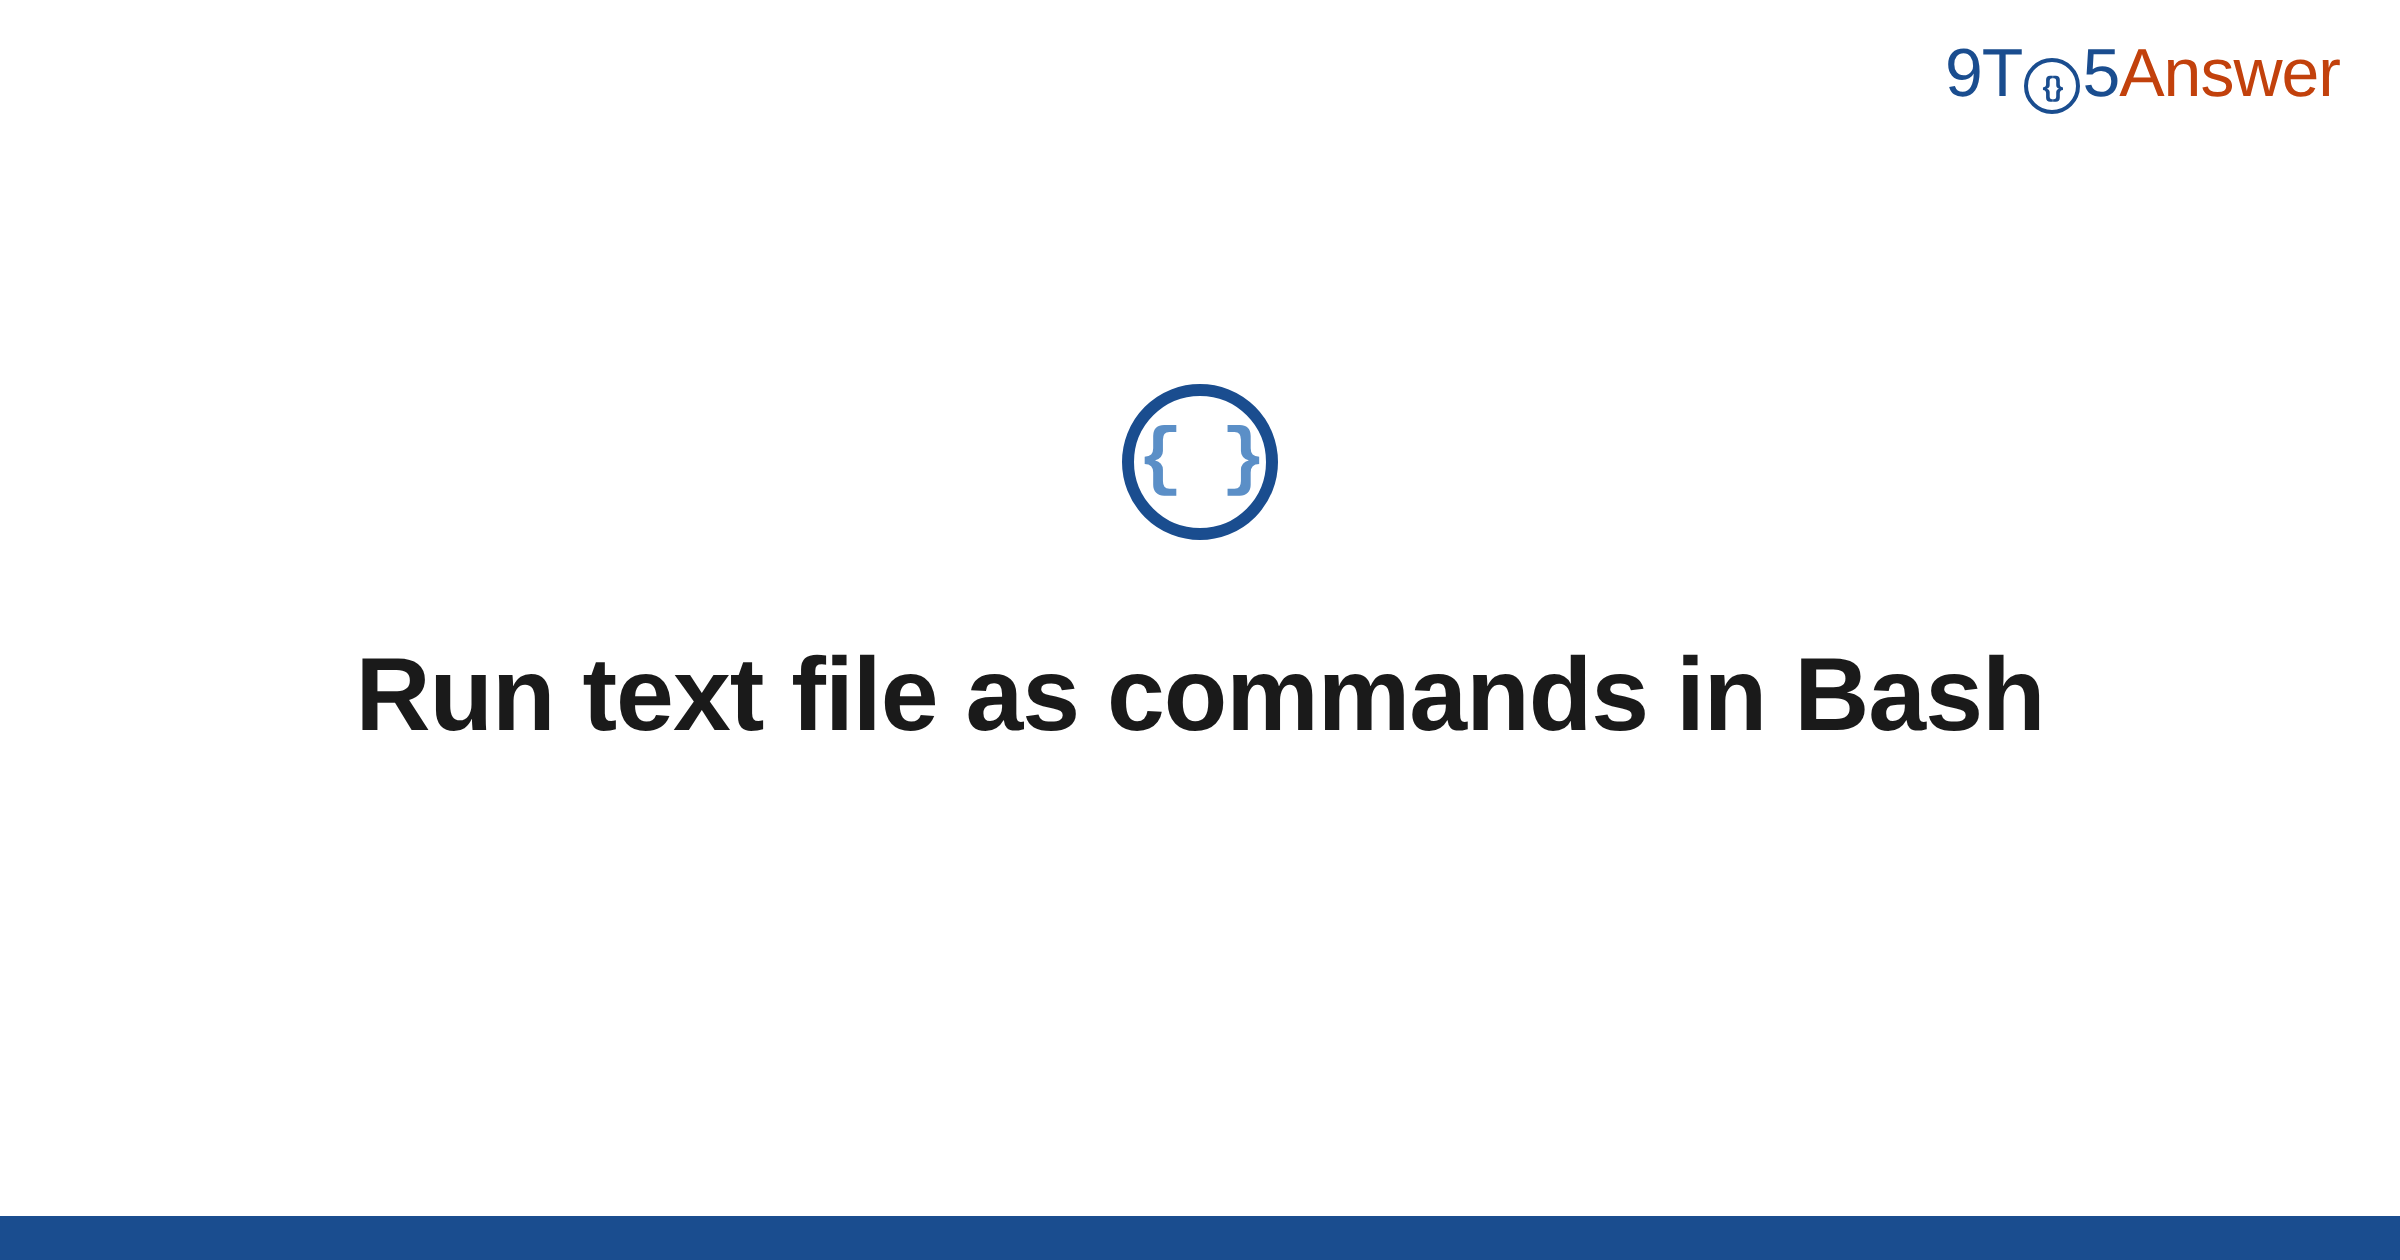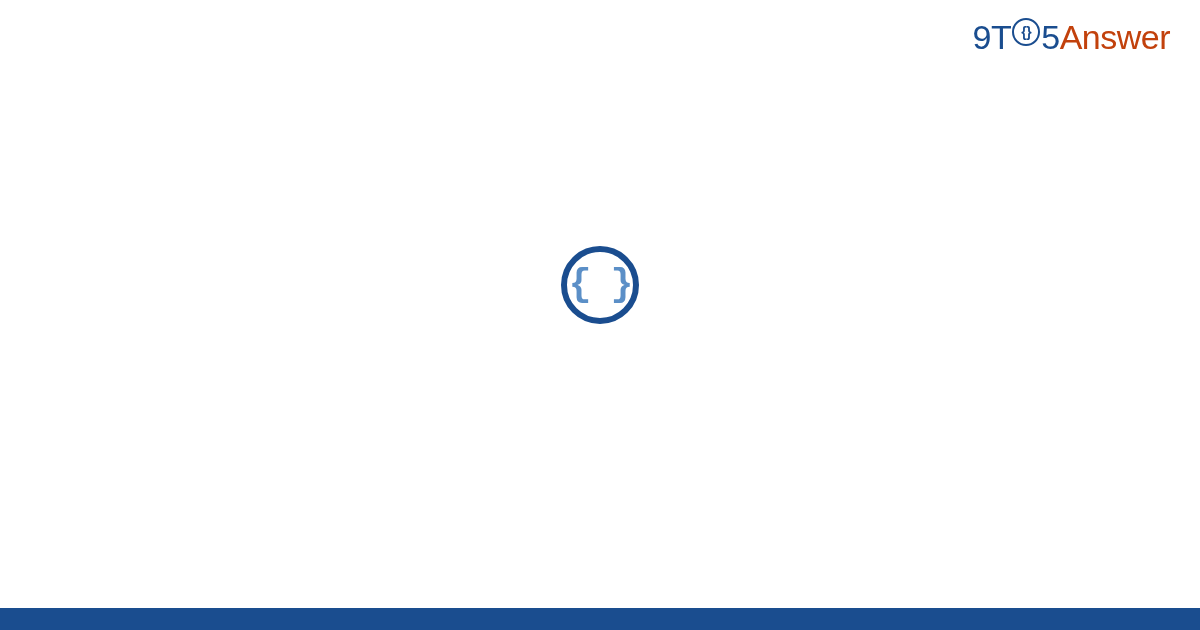--- a/index.html
+++ b/index.html
@@ -13,21 +13,21 @@
       background-color: #ffffff;
       font-family: Arial, Helvetica, sans-serif;
       position: relative;
       overflow: hidden;
     }
     .header {
       position: absolute;
       top: 18px;
       right: 30px;
       display: flex;
-      align-items: flex-start;
+      align-items: flex-end;
       font-size: 34px;
       font-weight: 400;
       letter-spacing: -0.5px;
     }
     .logo-part-9t {
       color: #1a4d8f;
       font-weight: 500;
     }
     .logo-clock {
       display: inline-flex;
@@ -110,15 +110,16 @@
     <span class="logo-clock-inner">{}</span>
   </span>
   <span class="logo-part-5">5</span>
   <span class="logo-part-answer">Answer</span>
 </div>
 
 <div class="content">
   <div class="icon-circle">
     <span class="icon-braces">{ }</span>
   </div>
+  <h1 class="title">Run text file as commands in Bash</h1>
 </div>
 
 <div class="bottom-bar"></div>
 
 </body></html>

